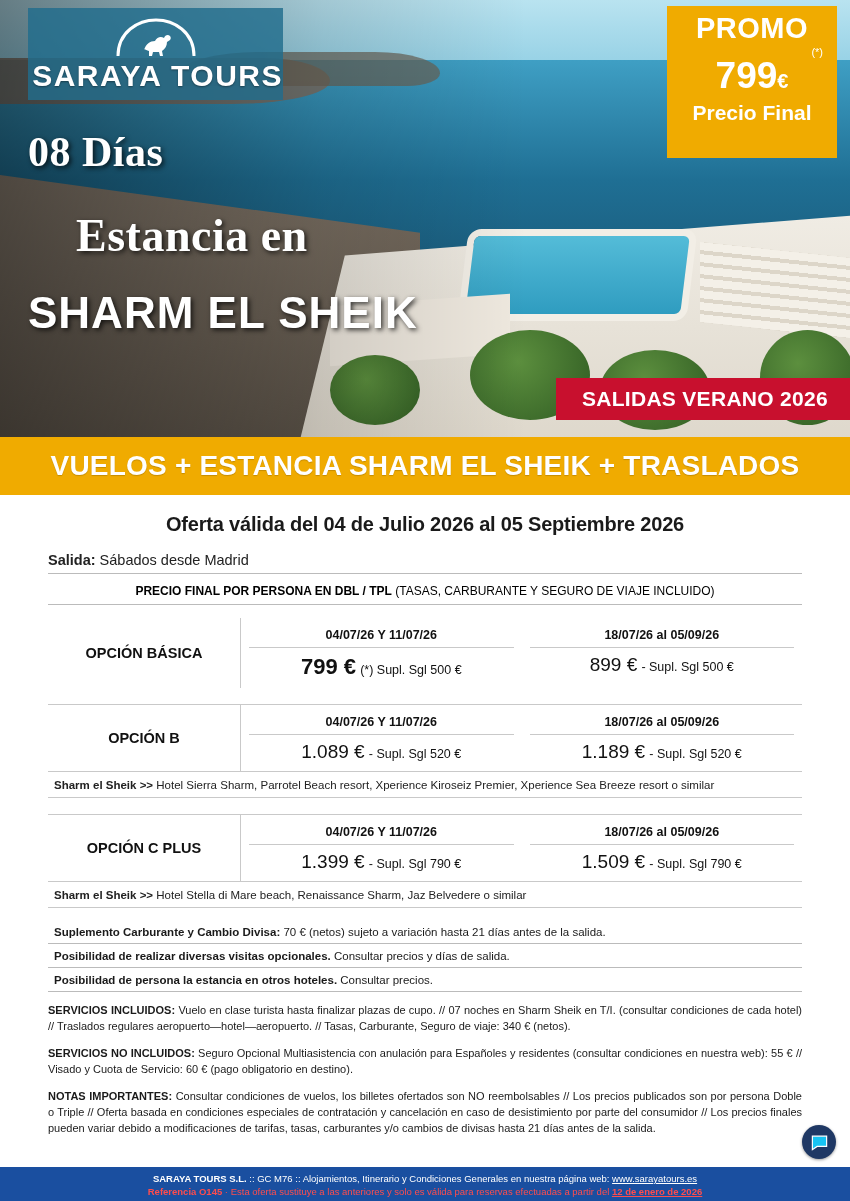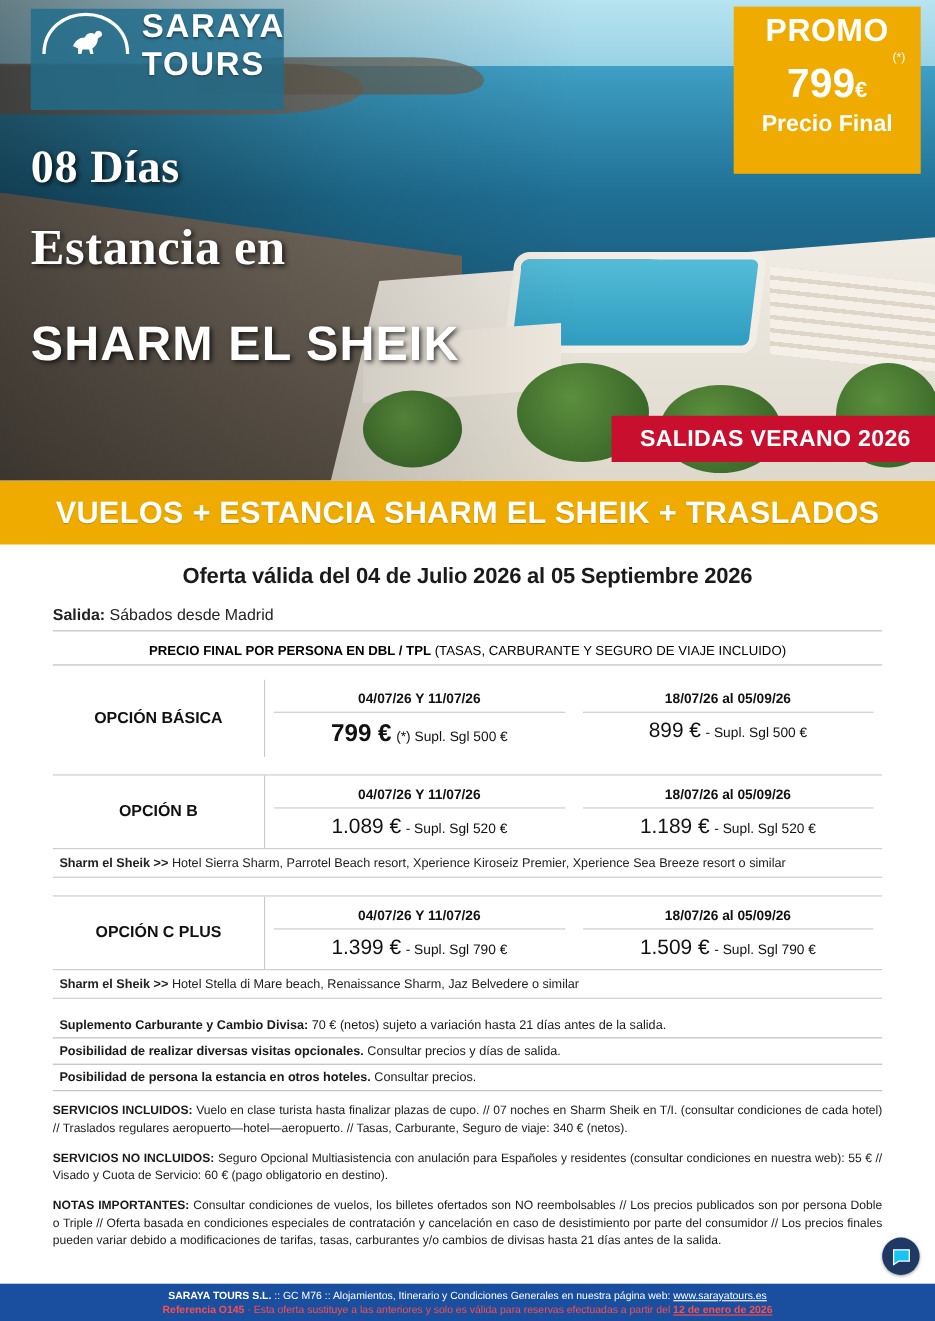--- a/index.html
+++ b/index.html
@@ -79,42 +79,42 @@
     transform: skewY(6deg);
   }
   .hero .vignette {
     position: absolute; inset: 0;
     background: linear-gradient(90deg, rgba(0,0,0,.45) 0%, rgba(0,0,0,.12) 38%, rgba(0,0,0,0) 62%);
   }
 
   
   .logo-box {
     position: absolute; left: 28px; top: 8px;
-    width: 230px; height: 92px;
+    width: 255px; height: 92px;
     background: rgba(33,108,140,.82);
-    display: flex; flex-direction: row; align-items: flex-start; justify-content: flex-end;
+    display: flex; flex-direction: column; align-items: flex-end; justify-content: flex-end;
     padding-bottom: 7px;
   }
   .logo-mark { width: 100%; height: 44px; display: flex; align-items: center; justify-content: center; }
   .logo-text {
     color: #ffffff; font-size: 30px; letter-spacing: 1.5px; font-weight: bold;
     font-family: "Liberation Sans", sans-serif;
     text-shadow: 0 1px 2px rgba(0,0,0,.4);
   }
 
   
   .hero-h {
     position: absolute; left: 28px;
     color: #ffffff;
     font-family: "Liberation Serif", serif;
     text-shadow: 2px 2px 5px rgba(0,0,0,.75);
     white-space: nowrap;
   }
   .hero-h1 { top: 128px; font-size: 42px; font-weight: bold; letter-spacing: .5px; }
-  .hero-h2 { top: 198px; font-size: 46px; font-weight: bold; letter-spacing: .5px; }
+  .hero-h2 { top: 209px; font-size: 46px; font-weight: bold; letter-spacing: .5px; margin-left: 48px; }
   .hero-h3 { top: 288px; font-size: 44px; font-weight: bold; letter-spacing: 1px; font-family: "Liberation Sans", sans-serif; }
 
   
   .promo {
     position: absolute; right: 13px; top: 6px;
     width: 170px; height: 152px;
     background: #f0ab00;
     text-align: center;
     color: #ffffff;
     padding-top: 6px;

